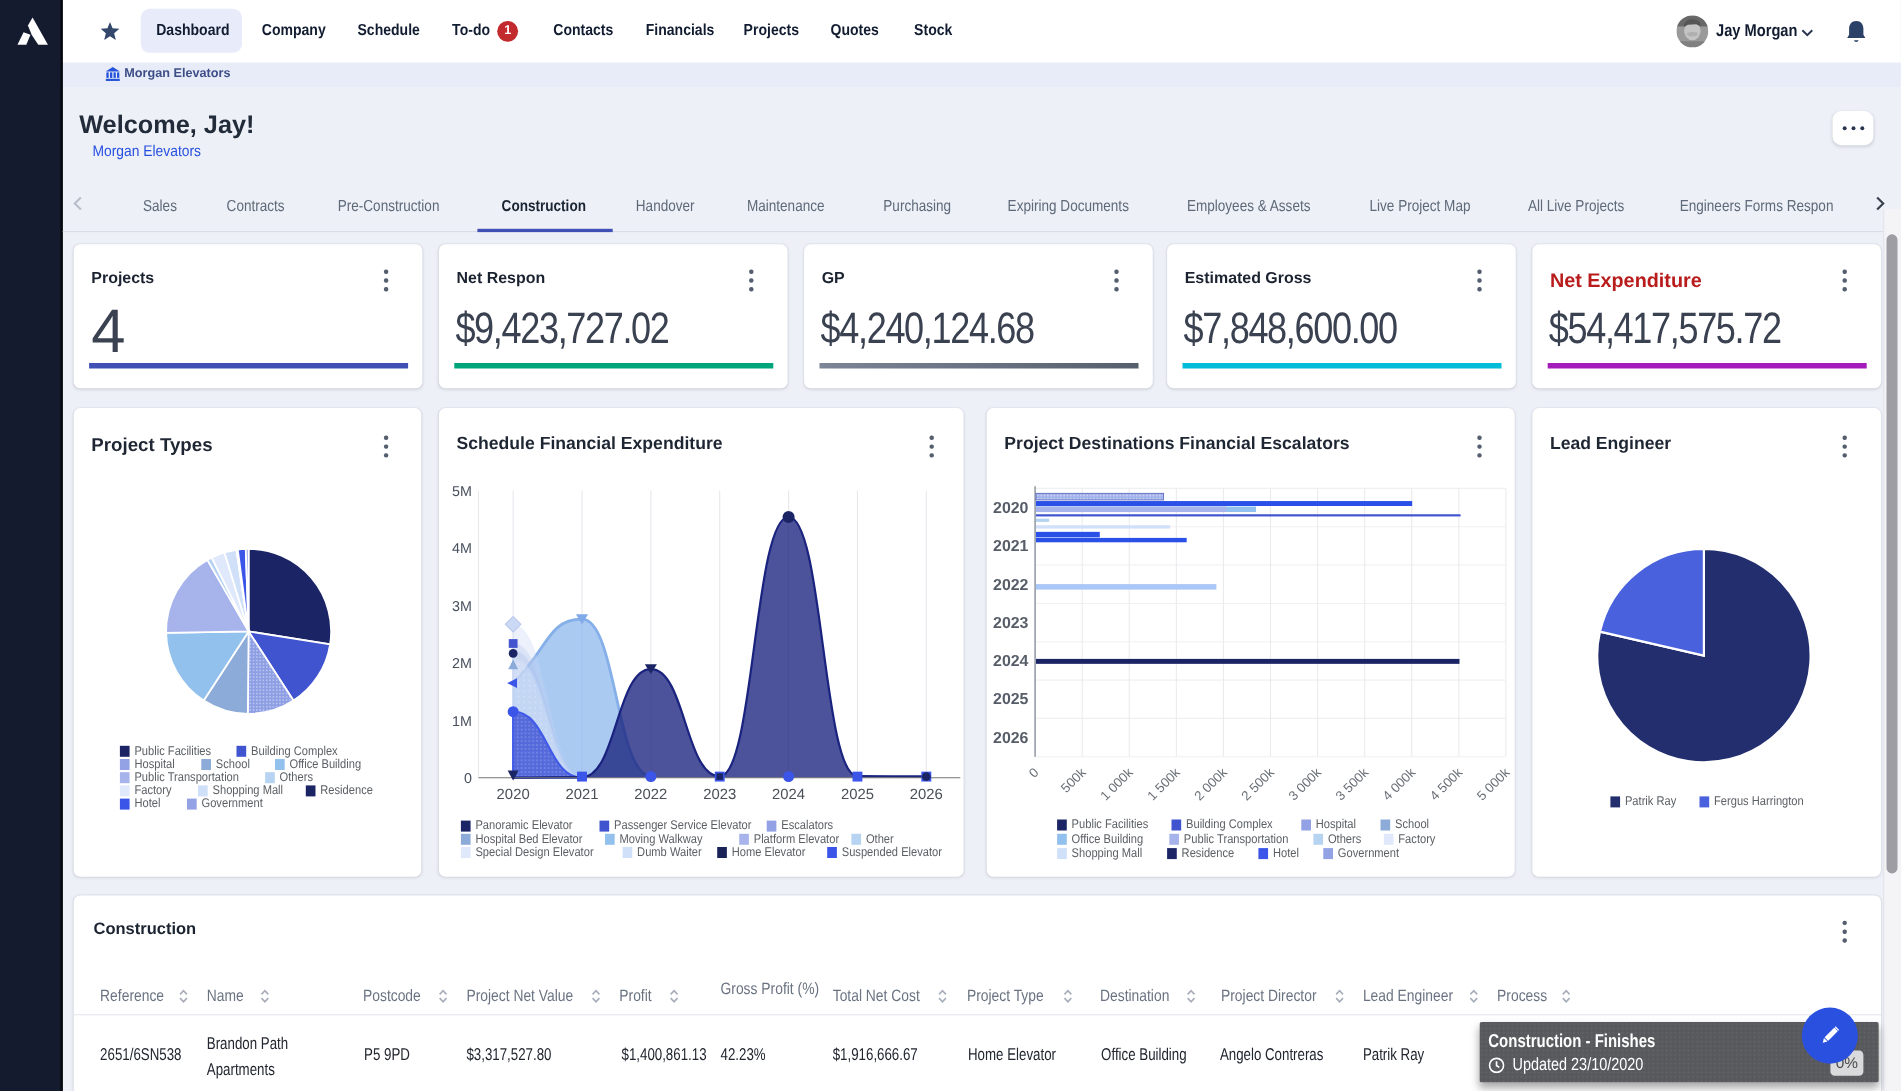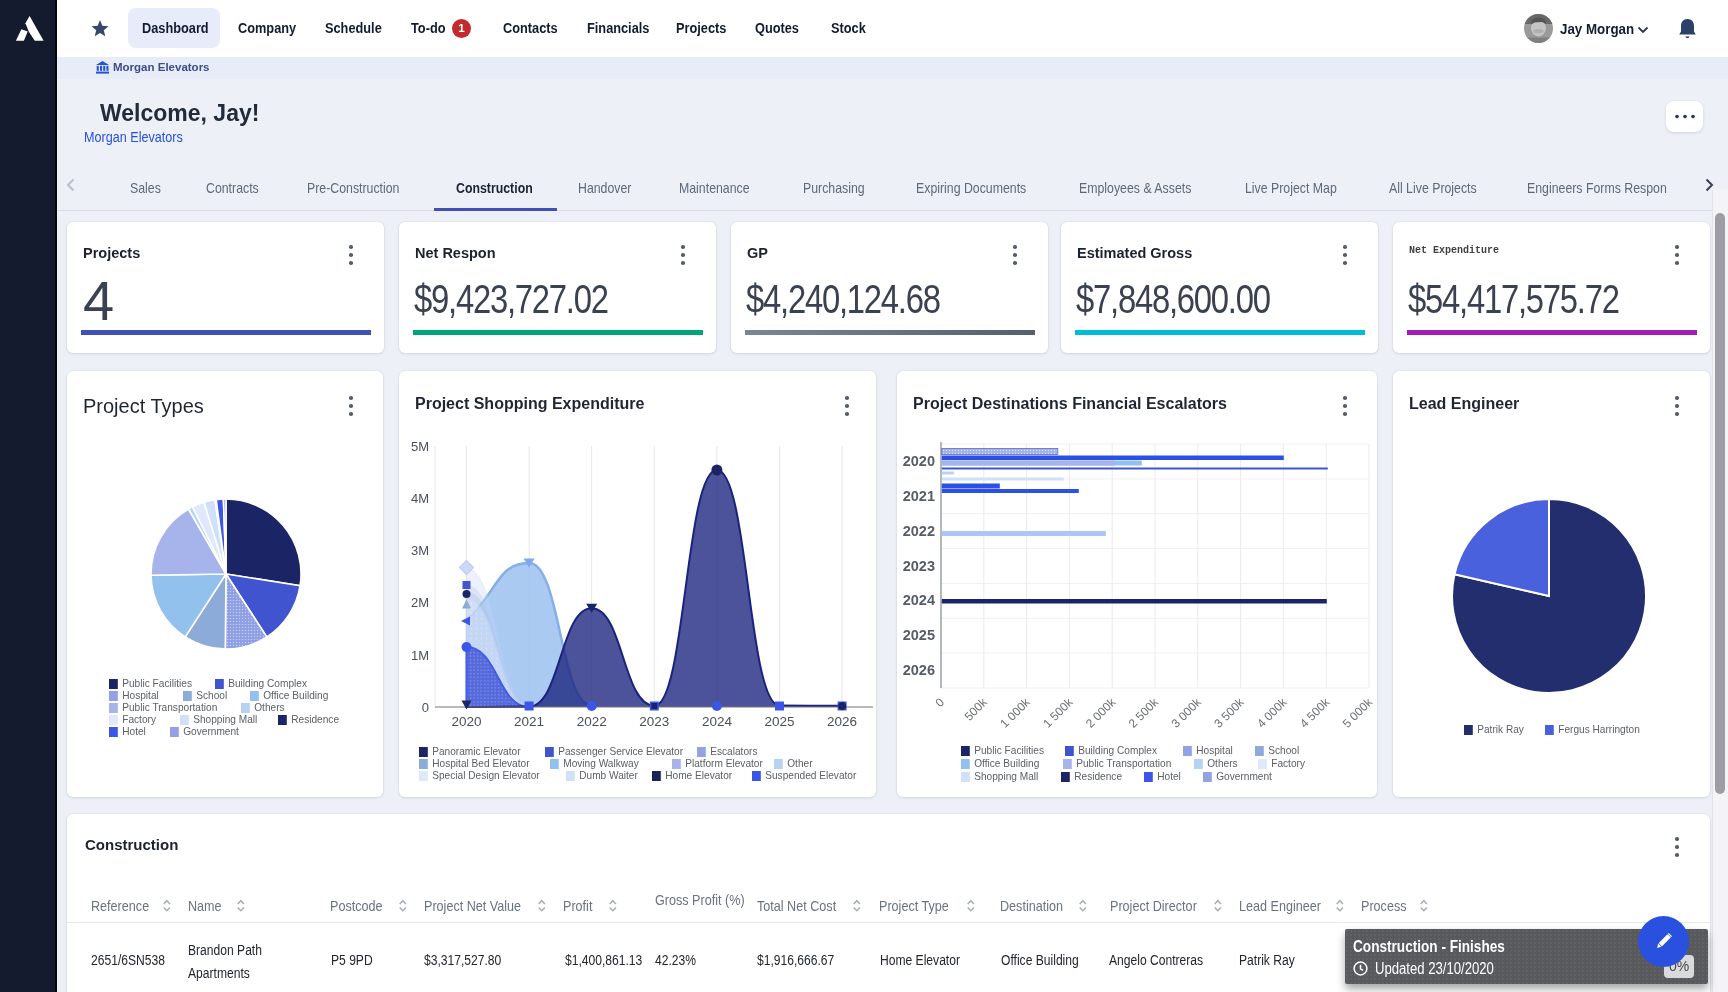--- a/index.html
+++ b/index.html
@@ -79,21 +79,21 @@
       <polygon points="6.5,0 13,4 0,4"></polygon>
       <rect x="0.7" y="4.8" width="2.1" height="5"></rect>
         <rect x="4" y="4.8" width="2.1" height="5"></rect>
         <rect x="7.2" y="4.8" width="2.1" height="5"></rect>
         <rect x="10.4" y="4.8" width="2.1" height="5"></rect>
       <rect x="0" y="10.6" width="13" height="2"></rect>
     </g>
   </svg>
   <div class="abs" style="left:113px;top:61px;font-size:11.5px;font-weight:600;color:#3d4e87;">Morgan Elevators</div>
 
-  <div class="abs" style="left:100px;top:100px;font-size:23px;font-weight:700;color:#222b3a;">Welcome, Jay!</div>
+  <div class="abs" style="left:72px;top:100px;font-size:23px;font-weight:700;color:#222b3a;">Welcome, Jay!</div>
   <div class="abs" style="left:84px;top:129px;font-size:14px;font-weight:400;color:#2850e0;transform:scaleX(0.9);transform-origin:left;">Morgan Elevators</div>
   <div class="abs" style="left:1666px;top:101px;width:37px;height:31px;background:#fff;border-radius:8px;box-shadow:0 1px 3px rgba(25,34,66,.14);"></div>
   <svg class="abs" style="left:1674px;top:114px;" width="22" height="5" viewBox="0 0 22 5">
     <circle cx="3" cy="2.5" r="1.8" fill="#2a3450"></circle>
       <circle cx="11" cy="2.5" r="1.8" fill="#2a3450"></circle>
       <circle cx="19" cy="2.5" r="1.8" fill="#2a3450"></circle>
   </svg>
 
   <div class="abs" style="left:57px;top:210px;width:1655px;height:1px;background:#d9dde8;"></div>
   <svg class="abs" style="left:66px;top:178px;" width="9" height="14" viewBox="0 0 9 14">
@@ -119,21 +119,21 @@
   <div class="card" style="left:67px;top:222px;width:317px;height:131px;"></div>
   <div class="card" style="left:399px;top:222px;width:317px;height:131px;"></div>
   <div class="card" style="left:731px;top:222px;width:317px;height:131px;"></div>
   <div class="card" style="left:1061px;top:222px;width:317px;height:131px;"></div>
   <div class="card" style="left:1393px;top:222px;width:317px;height:131px;"></div>
 
   <div class="abs" style="left:83px;top:245px;font-size:14.5px;font-weight:600;color:#1b2331;">Projects</div>
   <div class="abs" style="left:415px;top:245px;font-size:14.5px;font-weight:600;color:#1b2331;">Net Respon</div>
   <div class="abs" style="left:747px;top:245px;font-size:14.5px;font-weight:600;color:#1b2331;">GP</div>
   <div class="abs" style="left:1077px;top:245px;font-size:14.5px;font-weight:600;color:#1b2331;">Estimated Gross</div>
-  <div class="abs" style="left:1409px;top:245px;font-size:10px;font-weight:600;color:#404040;font-family:Liberation Mono, monospace;">Net Expenditure</div>
+  <div class="abs" style="left:1409px;top:245px;font-size:18px;font-weight:600;color:#b91c1c;">Net Expenditure</div>
 
   <div class="kebab" style="left:349px;top:245px;">
       <i></i>
       <i></i>
       <i></i>
     </div>
   <div class="kebab" style="left:681px;top:245px;">
       <i></i>
       <i></i>
       <i></i>
@@ -164,22 +164,22 @@
   <div class="abs" style="left:413px;top:330px;width:290px;height:5px;background:#00a57c;"></div>
   <div class="abs" style="left:745px;top:330px;width:290px;height:5px;background:linear-gradient(90deg,#7b8595,#555f6e);"></div>
   <div class="abs" style="left:1075px;top:330px;width:290px;height:5px;background:#00bcd8;"></div>
   <div class="abs" style="left:1407px;top:330px;width:290px;height:5px;background:#a31bb8;"></div>
 
   <div class="card" style="left:67px;top:371px;width:316px;height:426px;"></div>
   <div class="card" style="left:399px;top:371px;width:477px;height:426px;"></div>
   <div class="card" style="left:897px;top:371px;width:480px;height:426px;"></div>
   <div class="card" style="left:1393px;top:371px;width:317px;height:426px;"></div>
 
-  <div class="abs" style="left:83px;top:395px;font-size:20px;font-weight:400;color:#1f2633;">Project Types</div>
-  <div class="abs" style="left:415px;top:395px;font-size:16px;font-weight:600;color:#1f2633;">Project Shopping Expenditure</div>
+  <div class="abs" style="left:83px;top:395px;font-size:17px;font-weight:700;color:#1f2633;">Project Types</div>
+  <div class="abs" style="left:415px;top:395px;font-size:16px;font-weight:600;color:#1f2633;">Schedule Financial Expenditure</div>
   <div class="abs" style="left:913px;top:395px;font-size:16px;font-weight:600;color:#1f2633;">Project Destinations Financial Escalators</div>
   <div class="abs" style="left:1409px;top:395px;font-size:16px;font-weight:600;color:#1f2633;">Lead Engineer</div>
   <div class="kebab" style="left:349px;top:396px;">
       <i></i>
       <i></i>
       <i></i>
     </div>
   <div class="kebab" style="left:845px;top:396px;">
       <i></i>
       <i></i>

